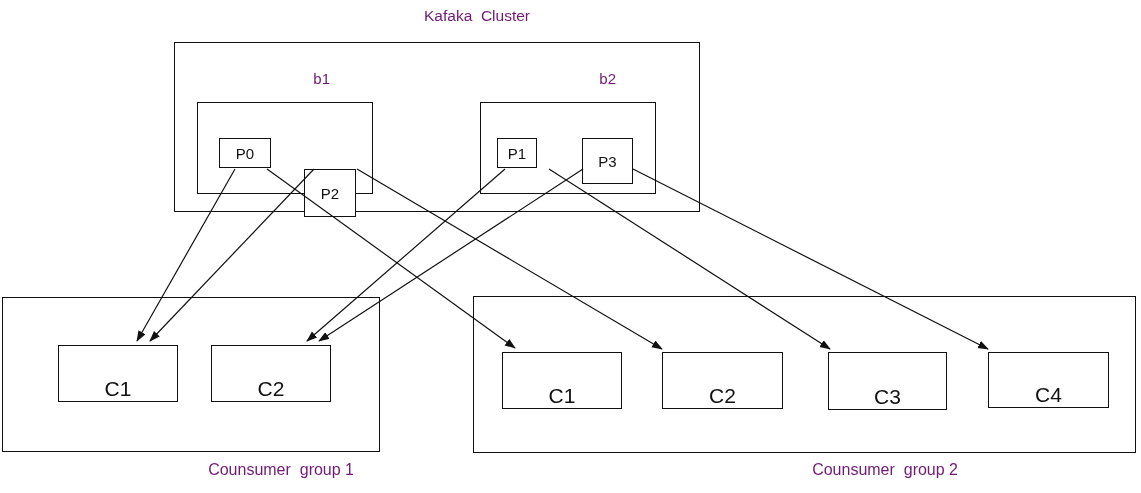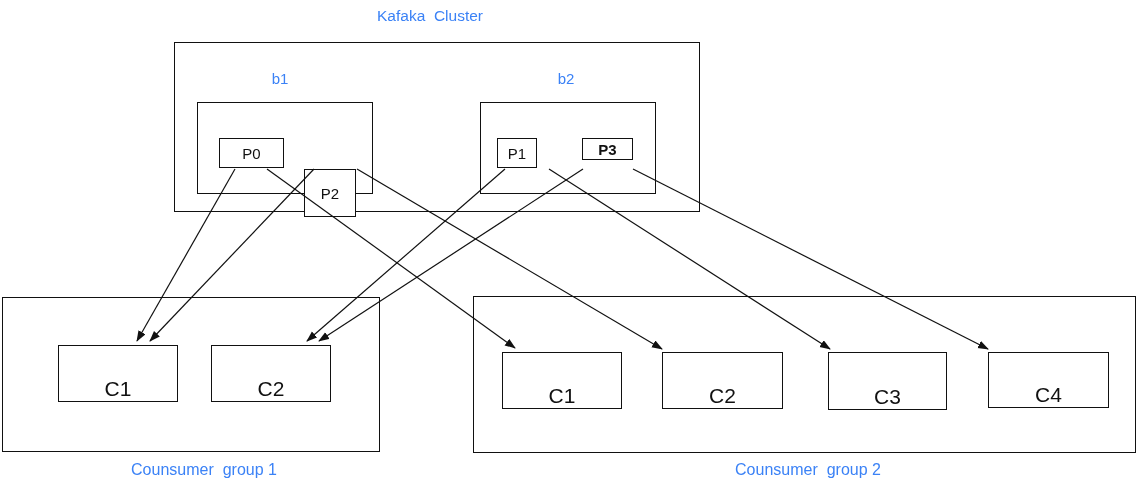--- a/index.html
+++ b/index.html
@@ -14,22 +14,22 @@
   }
   .box {
     position: absolute;
     border: 1.5px solid #111111;
     background: transparent;
     box-sizing: border-box;
   }
   .label {
     position: absolute;
     white-space: pre;
-    text-align: center;
-    color: #3b82f6;
+    text-align: right;
+    color: #701a75;
   }
   .node {
     position: absolute;
     border: 1.5px solid #111111;
     box-sizing: border-box;
     display: flex;
     align-items: center;
     justify-content: center;
     white-space: pre;
     background: #ffffff;
@@ -55,30 +55,30 @@
   <div class="label title-label" style="left:330px; top:7px; width:200px;">Kafaka  Cluster</div>
 
   <div class="box" style="left:174px; top:42px; width:526px; height:170px;"></div>
 
   <div class="label broker-label" style="left:230px; top:70px; width:100px;">b1</div>
   <div class="box" style="left:197px; top:102px; width:176px; height:92px;"></div>
 
   <div class="label broker-label" style="left:516px; top:70px; width:100px;">b2</div>
   <div class="box" style="left:480px; top:102px; width:176px; height:92px;"></div>
 
-  <div class="node pnode" style="left:219px; top:138px; width:65px; height:30px;">
+  <div class="node pnode" style="left:219px; top:138px; width:52px; height:30px;">
     <span>P0</span>
   </div>
   <div class="node pnode" style="left:304px; top:138px; width:52px; height:48px;margin-top:31px;">
     <span>P2</span>
   </div>
   <div class="node pnode" style="left:497px; top:138px; width:40px; height:30px;">
     <span>P1</span>
   </div>
-  <div class="node pnode" style="left:582px; top:138px; width:51px; height:22px;font-weight:bold;">
+  <div class="node pnode" style="left:582px; top:138px; width:51px; height:46px;">
     <span>P3</span>
   </div>
 
   <div class="box" style="left:2px; top:297px; width:378px; height:155px;"></div>
   <div class="node cnode" style="left:58px; top:345px; width:120px; height:57px;">
     <span>C1</span>
   </div>
   <div class="node cnode" style="left:211px; top:345px; width:120px; height:57px;">
     <span>C2</span>
   </div>

